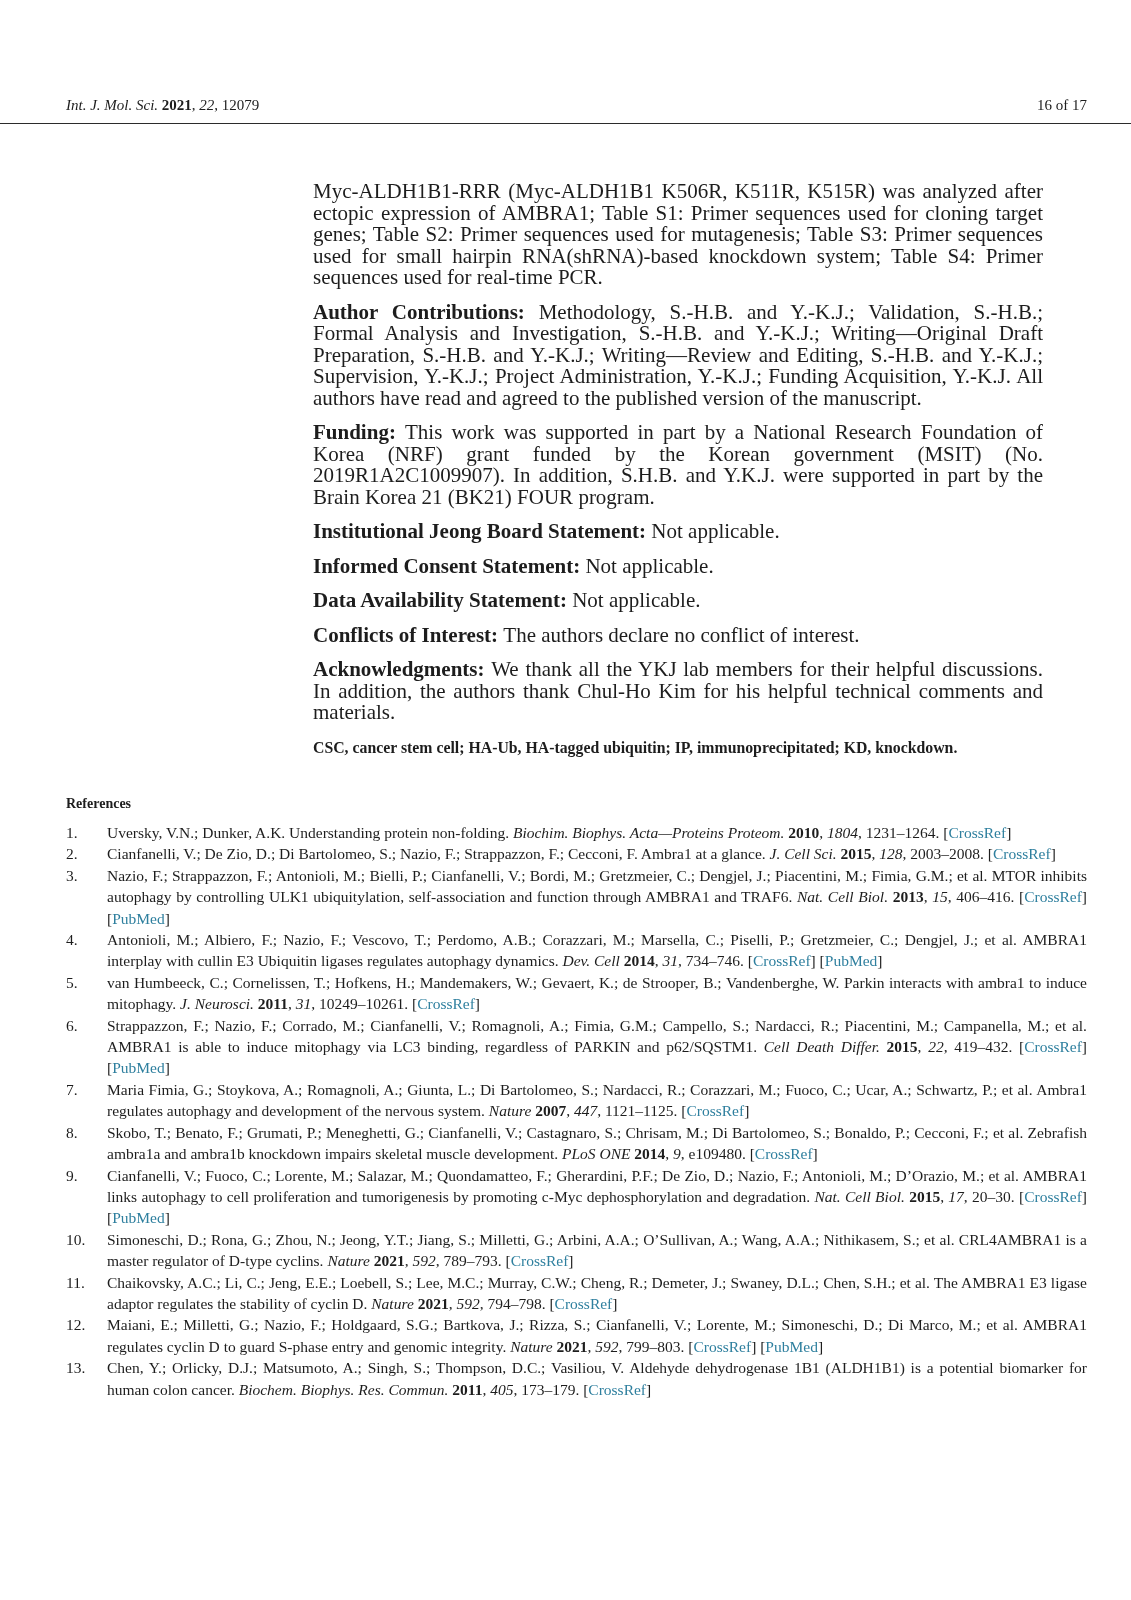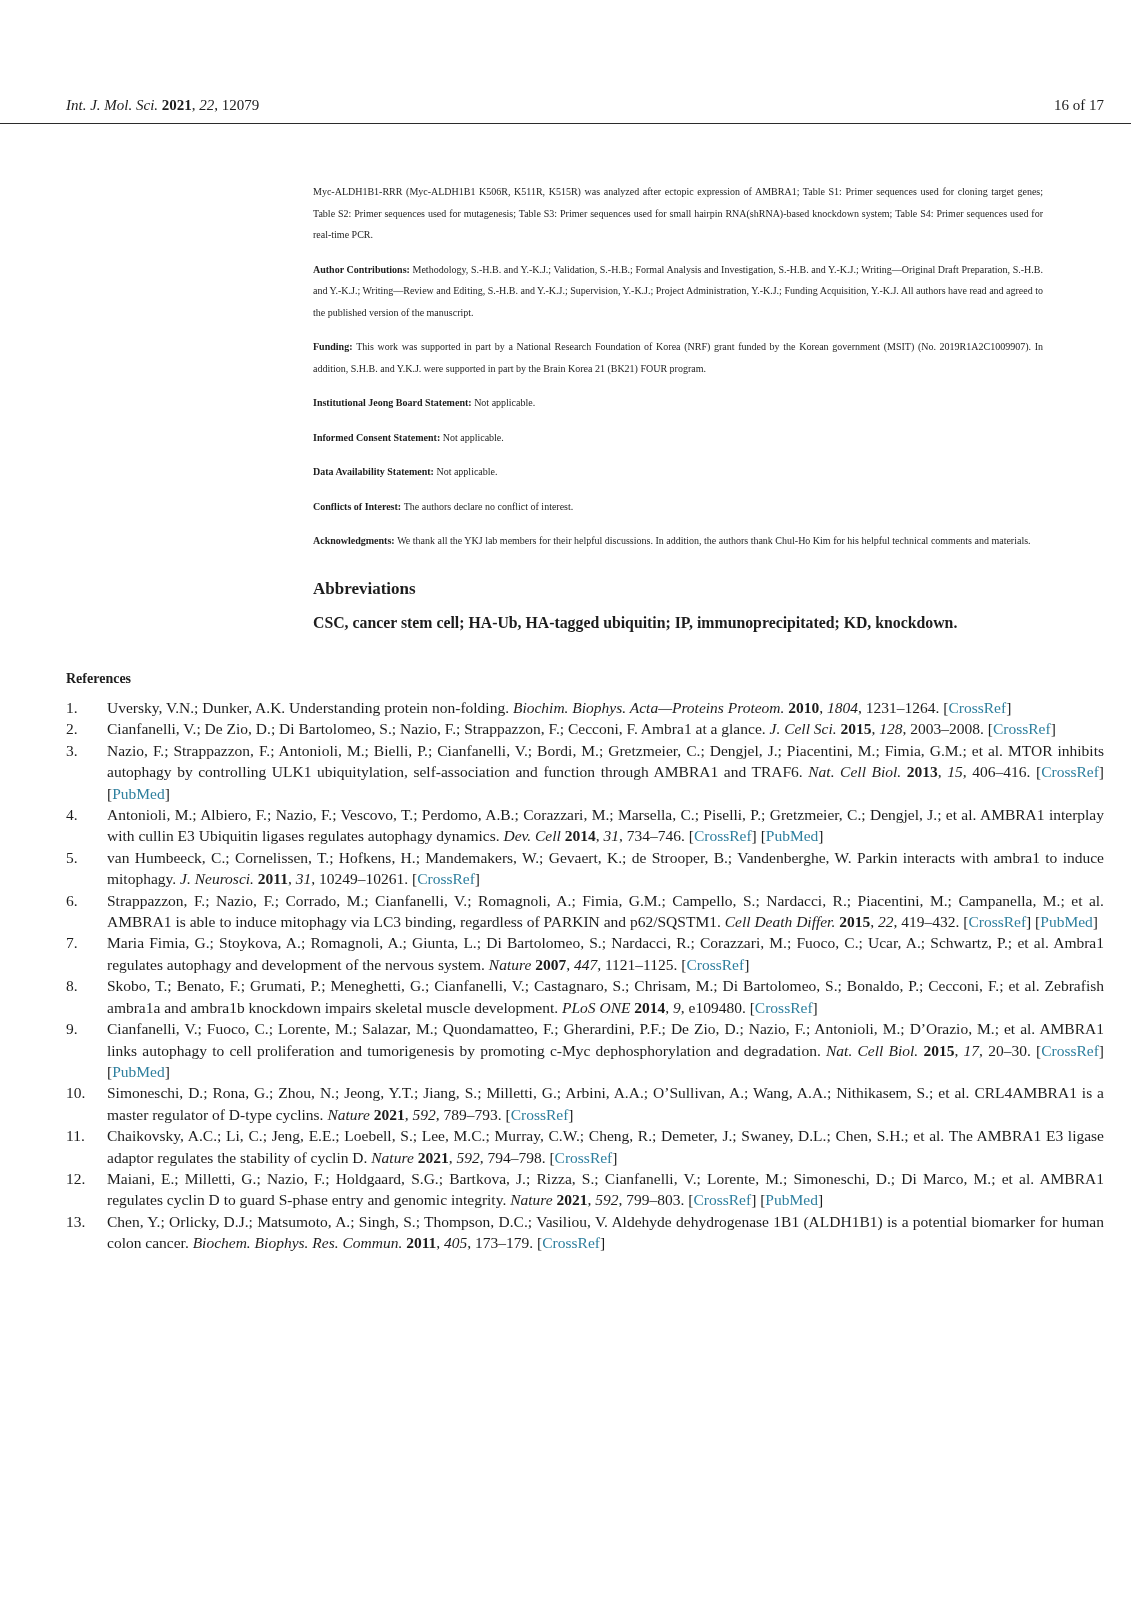--- a/index.html
+++ b/index.html
@@ -4,28 +4,28 @@
 <style>
   :root { --link-color:#2e7f9e; --text-color:#1d1d1d; --rule-color:#2b2b2b; }
   * { box-sizing: border-box; }
   html, body { margin:0; padding:0; }
   body {
     width:1131px; height:1600px; overflow:hidden;
     background:#ffffff; color:var(--text-color);
     font-family:"Liberation Serif","DejaVu Serif",serif;
   }
   .page { position:relative; width:1131px; height:1600px; }
-  .inner { margin-left:66px; margin-right:27px; }
+  .inner { margin-left:66px; margin-right:44px; }
   .page-header {
     display:flex; justify-content:space-between; align-items:baseline;
     padding-top:97px; font-size:15px;
   }
   .header-rule { border:none; border-top:1.4px solid var(--rule-color); margin:9px 0 0 0; }
   .front-matter { margin-left:247px; width:730px; margin-top:57px; }
-  .fm-para { margin:0 0 13px 0; font-size:10px; line-height:21.5px; text-align:justify; }
+  .fm-para { margin:0 0 13px 0; font-size:21px; line-height:21.5px; text-align:justify; }
   .bd { font-weight:bold; }
   .it { font-style:italic; }
   .abbr-heading { margin:27px 0 0 247px; font-size:17px; font-weight:bold; }
   .abbr-text { margin:13px 0 0 247px; width:730px; font-size:15.8px; line-height:21.5px;font-weight:bold; }
   .refs-heading { margin:38px 0 0 0; font-size:14px; font-weight:bold; }
   .refs-list { margin-top:10px; }
   .ref-item { display:flex; font-size:15.5px; line-height:21.4px; }
   .ref-num { flex:0 0 41px; width:41px; }
   .ref-body { flex:1; text-align:justify; }
   a.link { color:var(--link-color); text-decoration:none; cursor:pointer; }
@@ -48,21 +48,20 @@
         <p class="fm-para"><span>Myc-ALDH1B1-RRR (Myc-ALDH1B1 K506R, K511R, K515R) was analyzed after ectopic expression of AMBRA1; Table S1: Primer sequences used for cloning target genes; Table S2: Primer sequences used for mutagenesis; Table S3: Primer sequences used for small hairpin RNA(shRNA)-based knockdown system; Table S4: Primer sequences used for real-time PCR.</span></p>
         <p class="fm-para"><span class="bd">Author Contributions: </span><span>Methodology, S.-H.B. and Y.-K.J.; Validation, S.-H.B.; Formal Analysis and Investigation, S.-H.B. and Y.-K.J.; Writing—Original Draft Preparation, S.-H.B. and Y.-K.J.; Writing—Review and Editing, S.-H.B. and Y.-K.J.; Supervision, Y.-K.J.; Project Administration, Y.-K.J.; Funding Acquisition, Y.-K.J. All authors have read and agreed to the published version of the manuscript.</span></p>
         <p class="fm-para"><span class="bd">Funding: </span><span>This work was supported in part by a National Research Foundation of Korea (NRF) grant funded by the Korean government (MSIT) (No. 2019R1A2C1009907). In addition, S.H.B. and Y.K.J. were supported in part by the Brain Korea 21 (BK21) FOUR program.</span></p>
         <p class="fm-para"><span class="bd">Institutional Jeong Board Statement: </span><span>Not applicable.</span></p>
         <p class="fm-para"><span class="bd">Informed Consent Statement: </span><span>Not applicable.</span></p>
         <p class="fm-para"><span class="bd">Data Availability Statement: </span><span>Not applicable.</span></p>
         <p class="fm-para"><span class="bd">Conflicts of Interest: </span><span>The authors declare no conflict of interest.</span></p>
         <p class="fm-para"><span class="bd">Acknowledgments: </span><span>We thank all the YKJ lab members for their helpful discussions. In addition, the authors thank Chul-Ho Kim for his helpful technical comments and materials.</span></p>
       </section>
 
-    <h2 class="abbr-heading">Abbreviations</h2>
     <p class="abbr-text">CSC, cancer stem cell; HA-Ub, HA-tagged ubiquitin; IP, immunoprecipitated; KD, knockdown.</p>
 
     <h2 class="refs-heading">References</h2>
     <div class="refs-list">
         <div class="ref-item">
           <div class="ref-num">1.</div>
           <div class="ref-body"><span>Uversky, V.N.; Dunker, A.K. Understanding protein non-folding. </span><span class="it">Biochim. Biophys. Acta—Proteins Proteom.</span><span> </span><span class="bd">2010</span><span>, </span><span class="it">1804</span><span>, 1231–1264. [</span><a href="#" class="link">CrossRef</a><span>]</span></div>
         </div>
         <div class="ref-item">
           <div class="ref-num">2.</div>

